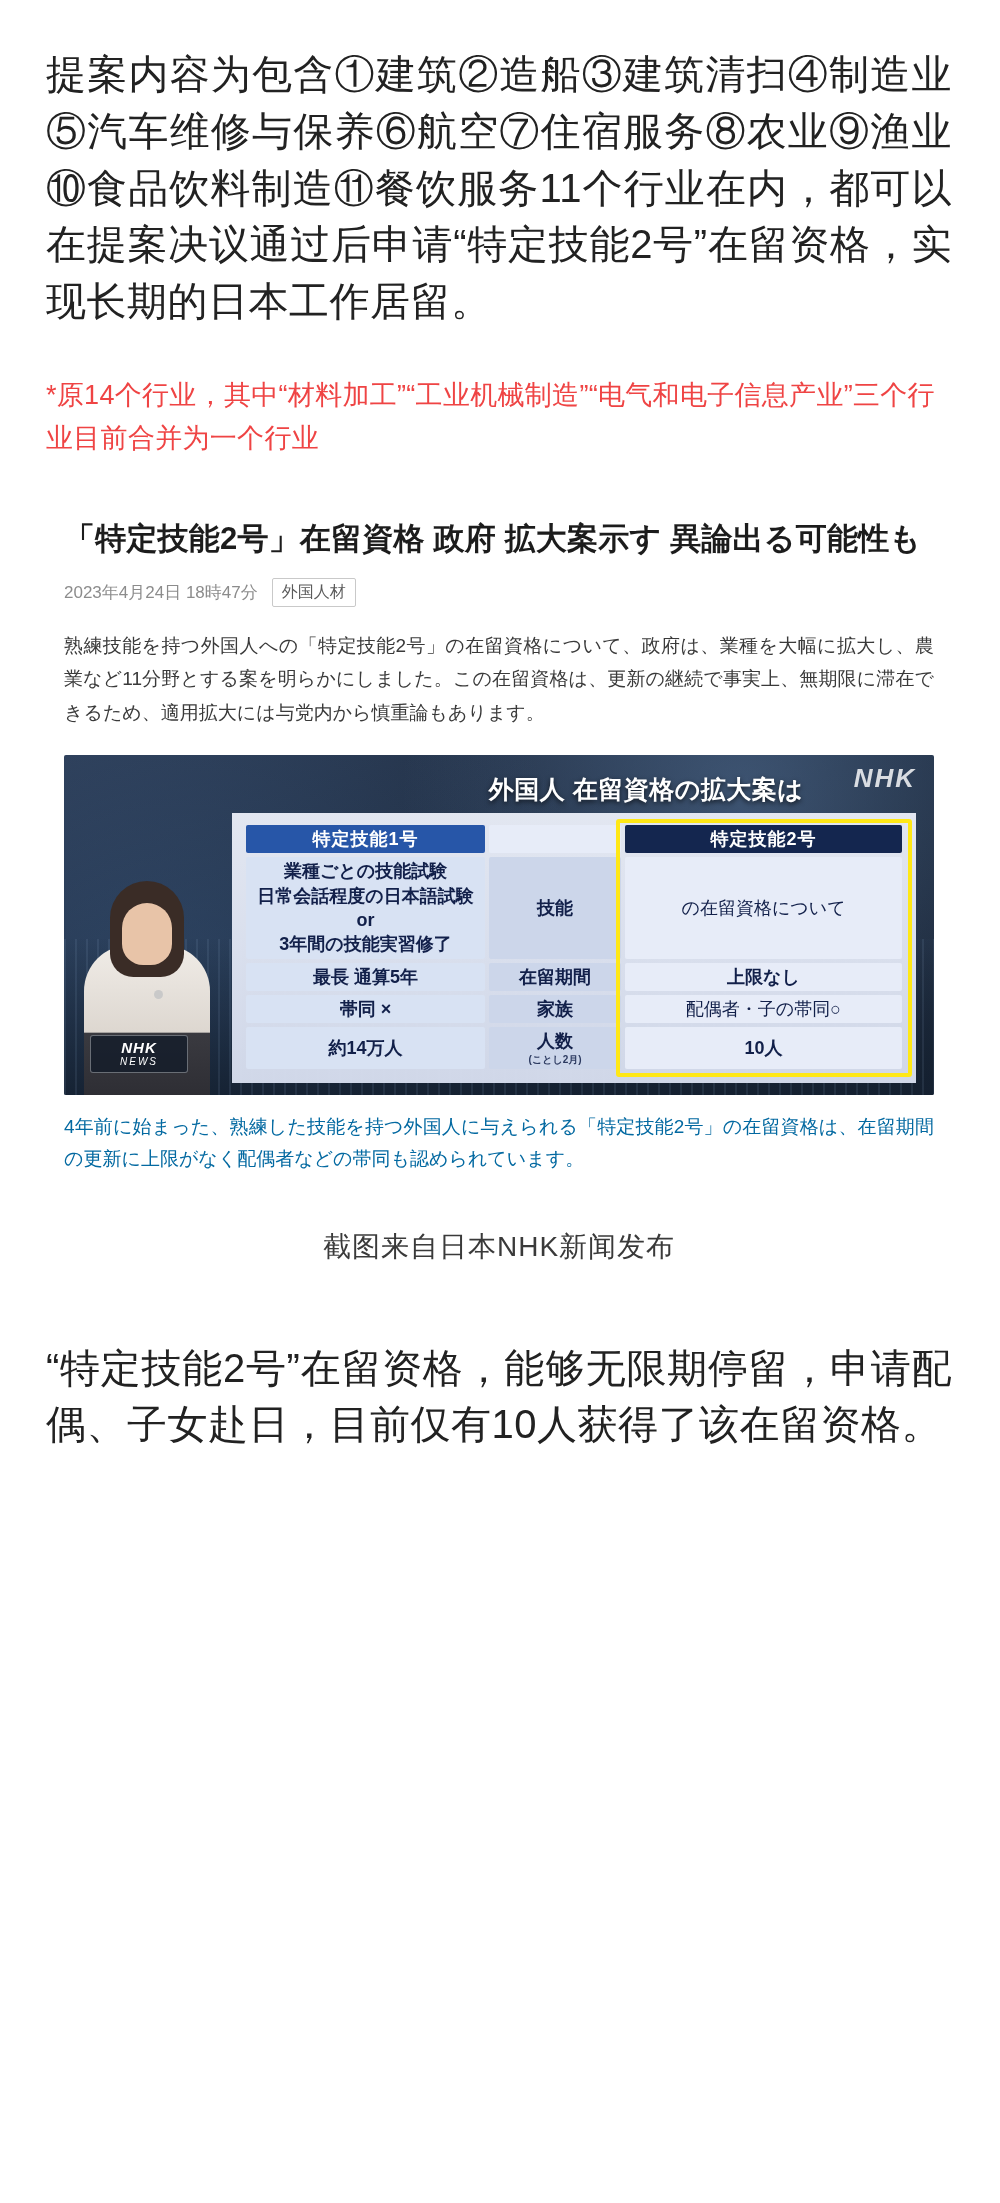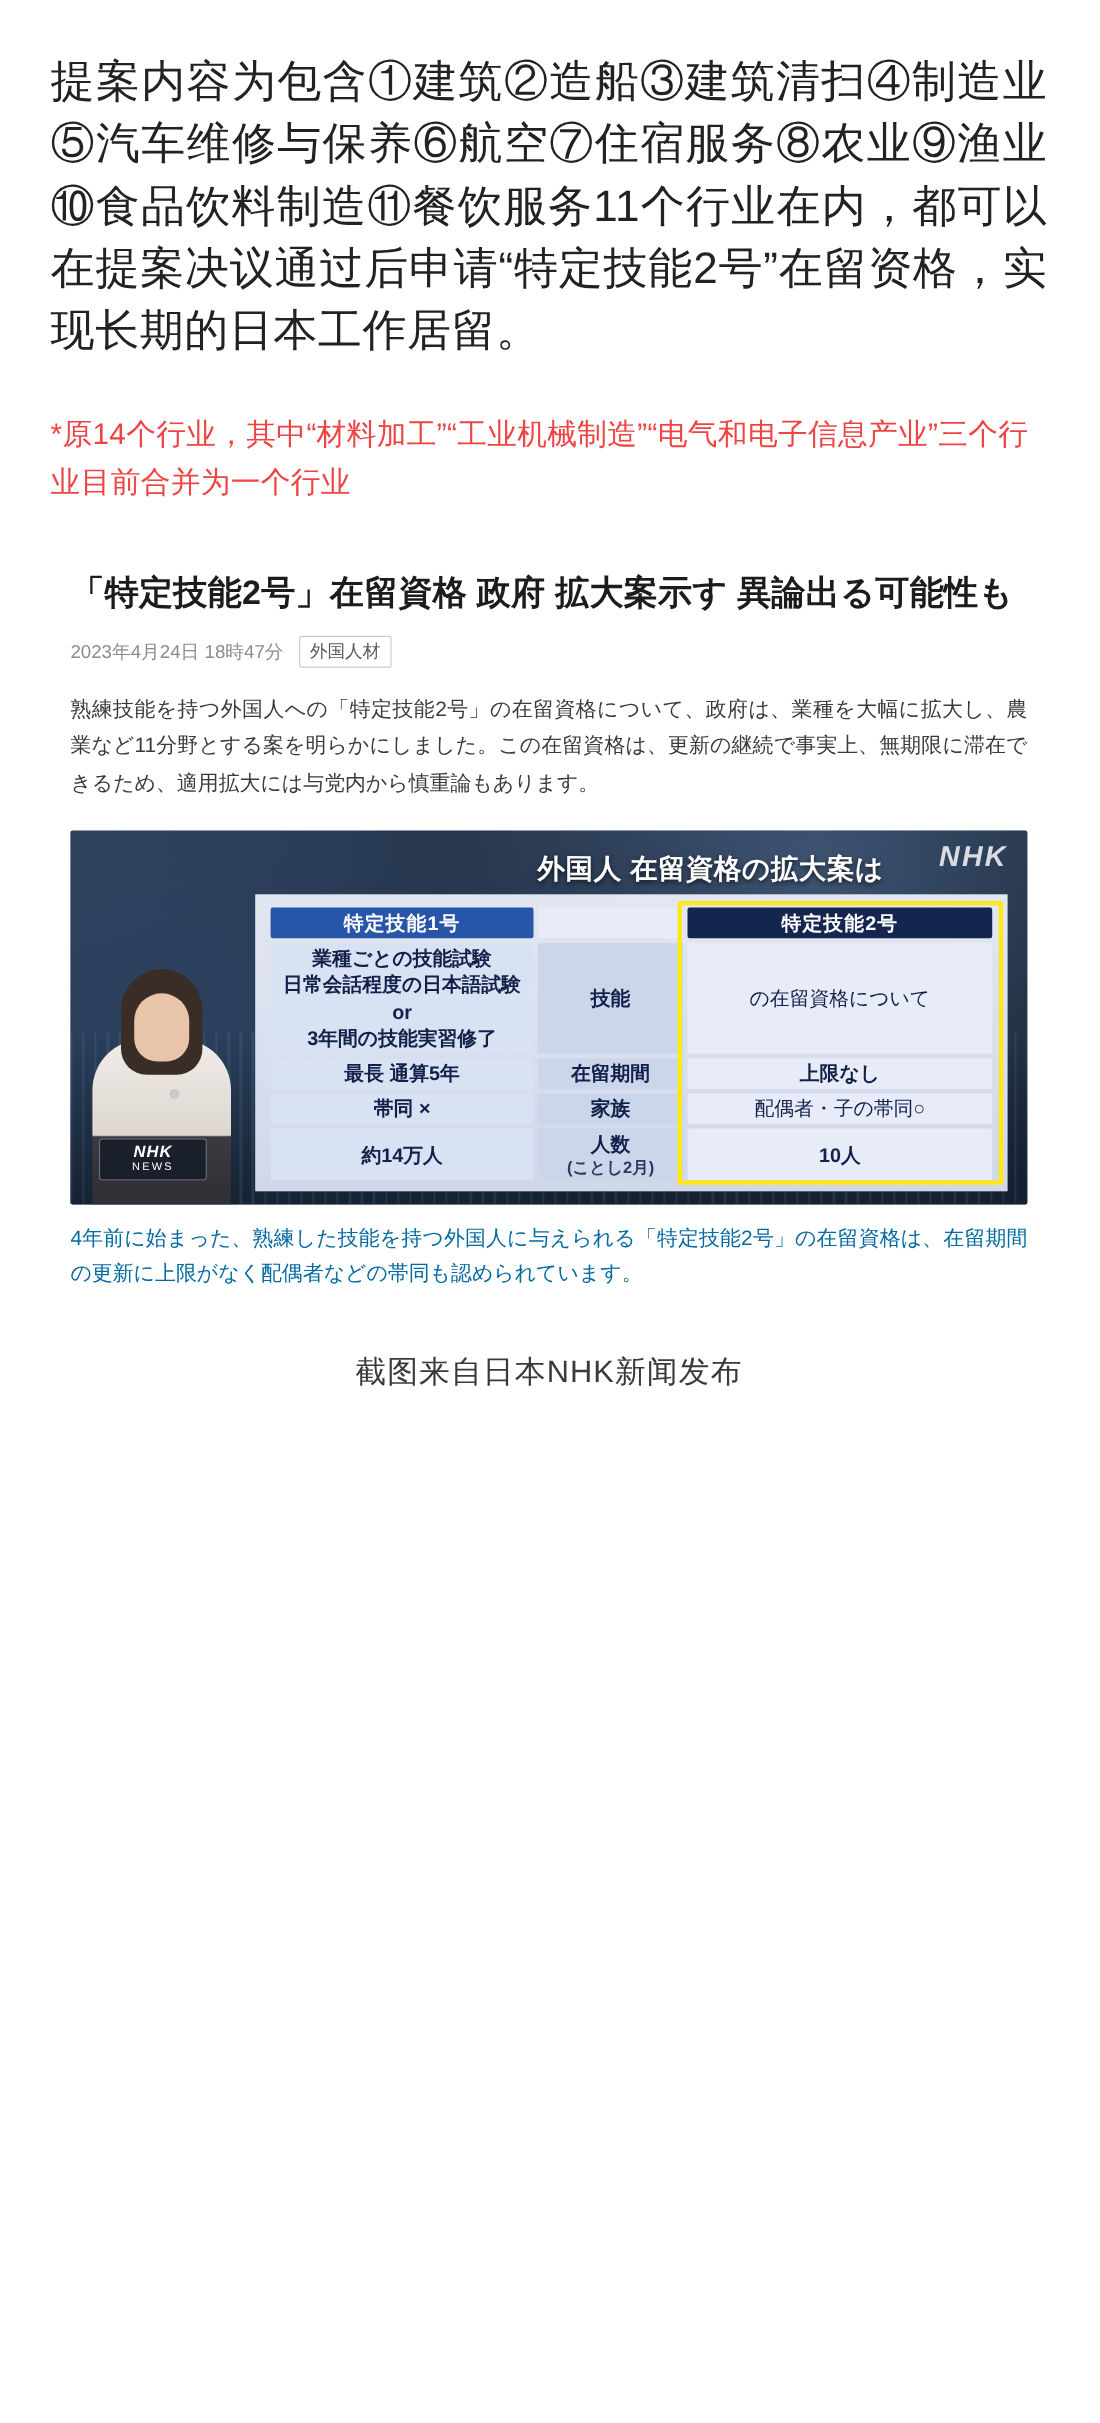--- a/index.html
+++ b/index.html
@@ -169,21 +169,21 @@
     bottom: 22px; left: 26px;
     width: 96px;
     background: rgba(20,28,42,0.82);
     border: 1px solid rgba(255,255,255,0.35);
     border-radius: 3px;
     padding: 3px 0 5px 0;
     text-align: center;
     color: #ffffff;
   }
   .nhk-news-badge .n1 { font-size: 15px; font-weight: bold; font-style: italic; letter-spacing: 1px; display:block; }
-  .nhk-news-badge .n2 { font-size: 10px; letter-spacing: 2px; display:block; }
+  .nhk-news-badge .n2 { font-size: 10px; letter-spacing: 2px; display:block;font-style:italic; }
 
   
   .tv-table-wrap {
     position: absolute;
     left: 168px;
     top: 58px;
     right: 18px;
     bottom: 12px;
     background: linear-gradient(to bottom, rgba(232,236,246,0.97), rgba(214,221,238,0.97));
     border-radius: 0;
@@ -220,21 +220,21 @@
     color: #ffffff !important;
     font-weight: bold;
     font-size: 21px;
     letter-spacing: 1px;
   }
   .cell-light { background: #d8e2f3; }
   .cell-lighter { background: #e7ecf8; }
   .cell-mid { background: #ccd6ea; font-weight: bold; font-size: 19px; }
   .cell-small { font-size: 13px; line-height: 1.35; font-weight: bold; }
   .cell-big { font-size: 22px; font-weight: bold; }
-  .sub { font-size: 15px; display: block; color: #2c3a60; }
+  .sub { font-size: 10px; display: block; color: #2c3a60; }
   .highlight-box {
     position: absolute;
     left: 56.2%;
     top: 6px;
     right: 4px;
     bottom: 6px;
     border: 4px solid #ffe816;
     border-radius: 3px;
     pointer-events: none;
   }
@@ -343,14 +343,15 @@
           </table>
         <div class="highlight-box"></div>
       </div>
     </div>
 
     <p class="tv-caption">4年前に始まった、熟練した技能を持つ外国人に与えられる「特定技能2号」の在留資格は、在留期間の更新に上限がなく配偶者などの帯同も認められています。</p>
   </div>
 
   <p class="source-line">截图来自日本NHK新闻发布</p>
 
+  <p class="closing">“特定技能2号”在留资格，能够无限期停留，申请配偶、子女赴日，目前仅有10人获得了该在留资格。</p>
 
 </div>
 
 </body></html>

